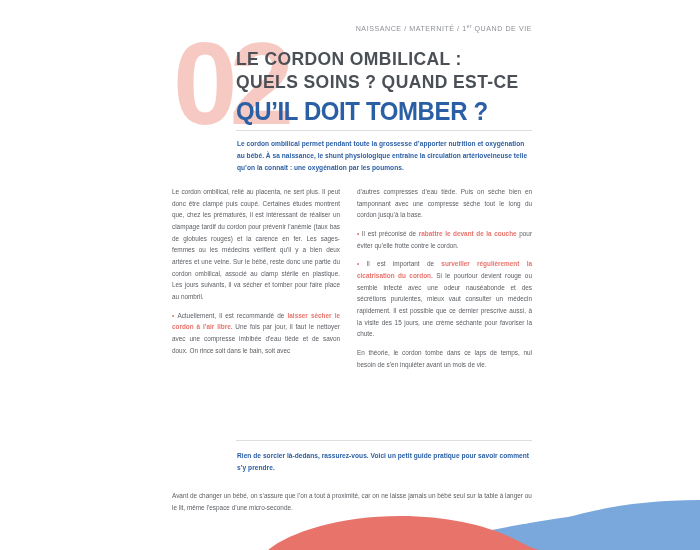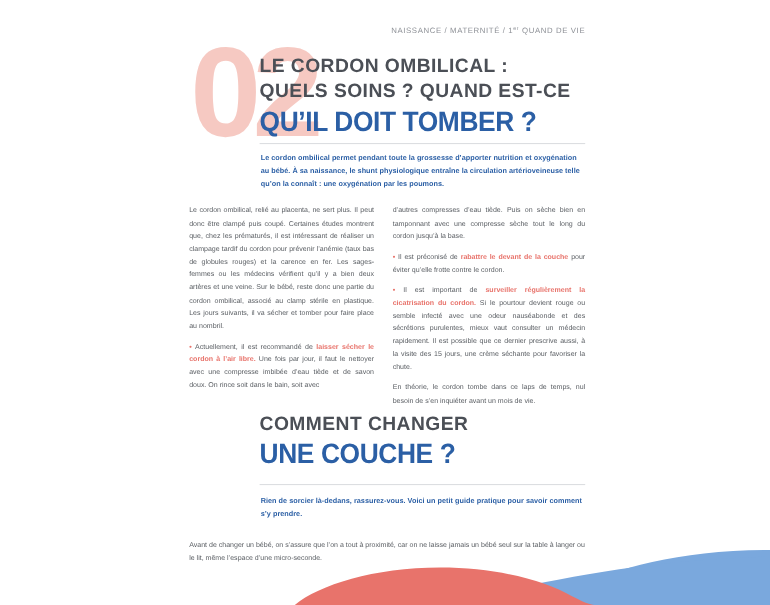--- a/index.html
+++ b/index.html
@@ -197,24 +197,20 @@
       <p class="bullet">Actuellement, il est recommandé de <span class="hl">laisser sécher le cordon à l’air libre.</span> Une fois par jour, il faut le nettoyer avec une compresse imbibée d’eau tiède et de savon doux. On rince soit dans le bain, soit avec</p>
     </div>
   <div class="col" id="col-right">
       <p>d’autres compresses d’eau tiède. Puis on sèche bien en tamponnant avec une compresse sèche tout le long du cordon jusqu’à la base.</p>
       <p class="bullet">Il est préconisé de <span class="hl">rabattre le devant de la couche</span> pour éviter qu’elle frotte contre le cordon.</p>
       <p class="bullet">Il est important de <span class="hl">surveiller régulièrement la cicatrisation du cordon.</span> Si le pourtour devient rouge ou semble infecté avec une odeur nauséabonde et des sécrétions purulentes, mieux vaut consulter un médecin rapidement. Il est possible que ce dernier prescrive aussi, à la visite des 15 jours, une crème séchante pour favoriser la chute.</p>
       <p>En théorie, le cordon tombe dans ce laps de temps, nul besoin de s’en inquiéter avant un mois de vie.</p>
     </div>
 
 
-  <div class="section-head" id="sec03-head">
-    <div class="title-light">COMMENT CHANGER</div>
-    <div class="title-bold">UNE COUCHE ?</div>
-  </div>
 
   <div class="rule" id="rule-03"></div>
 
   <div class="lede" id="lede-03">Rien de sorcier là-dedans, rassurez-vous. Voici un petit guide pratique pour savoir comment s’y prendre.</div>
 
   <div id="closing">Avant de changer un bébé, on s’assure que l’on a tout à proximité, car on ne laisse jamais un bébé seul sur la table à langer ou le lit, même l’espace d’une micro-seconde.</div>
 
 </div>
 
 </body></html>

